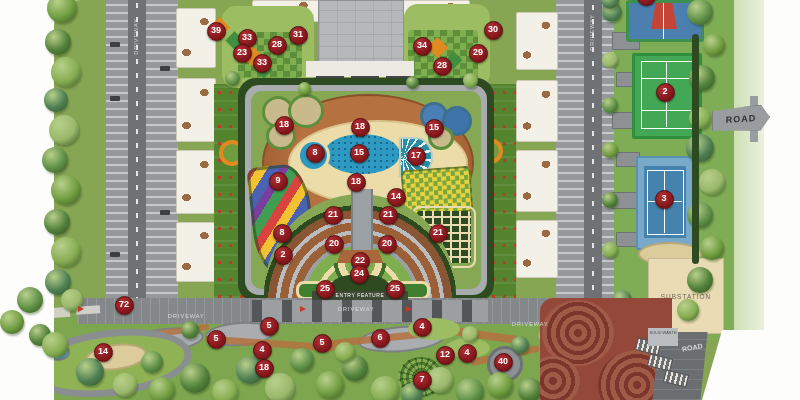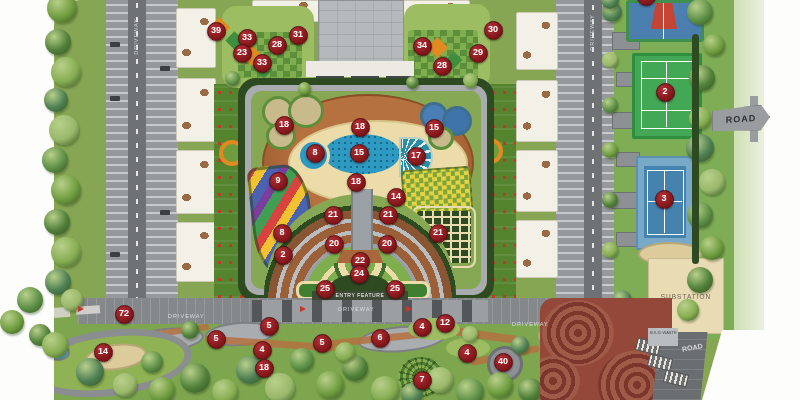--- a/index.html
+++ b/index.html
@@ -400,24 +400,24 @@
       <div class="marker" style="left: 387px; top: 214px;">21</div>
       <div class="marker" style="left: 281px; top: 232px;">8</div>
       <div class="marker" style="left: 437px; top: 232px;">21</div>
       <div class="marker" style="left: 333px; top: 243px;">20</div>
       <div class="marker" style="left: 386px; top: 243px;">20</div>
       <div class="marker" style="left: 282px; top: 254px;">2</div>
       <div class="marker" style="left: 359px; top: 260px;">22</div>
       <div class="marker" style="left: 358px; top: 273px;">24</div>
       <div class="marker" style="left: 324px; top: 288px;">25</div>
       <div class="marker" style="left: 394px; top: 288px;">25</div>
-      <div class="marker" style="left: 123px; top: 313px;">72</div>
+      <div class="marker" style="left: 123px; top: 304px;">72</div>
       <div class="marker" style="left: 268px; top: 325px;">5</div>
       <div class="marker" style="left: 421px; top: 326px;">4</div>
-      <div class="marker" style="left: 444px; top: 322px; text-align: center;">12</div>
+      <div class="marker" style="left: 444px; top: 354px; text-align: center;">12</div>
       <div class="marker" style="left: 379px; top: 337px;">6</div>
       <div class="marker" style="left: 215px; top: 338px;">5</div>
       <div class="marker" style="left: 321px; top: 342px;">5</div>
       <div class="marker" style="left: 261px; top: 349px;">4</div>
       <div class="marker" style="left: 102px; top: 351px;">14</div>
       <div class="marker" style="left: 466px; top: 352px;">4</div>
       <div class="marker" style="left: 502px; top: 361px;">40</div>
       <div class="marker" style="left: 263px; top: 367px;">18</div>
       <div class="marker" style="left: 421px; top: 379px;">7</div>
     </div>

